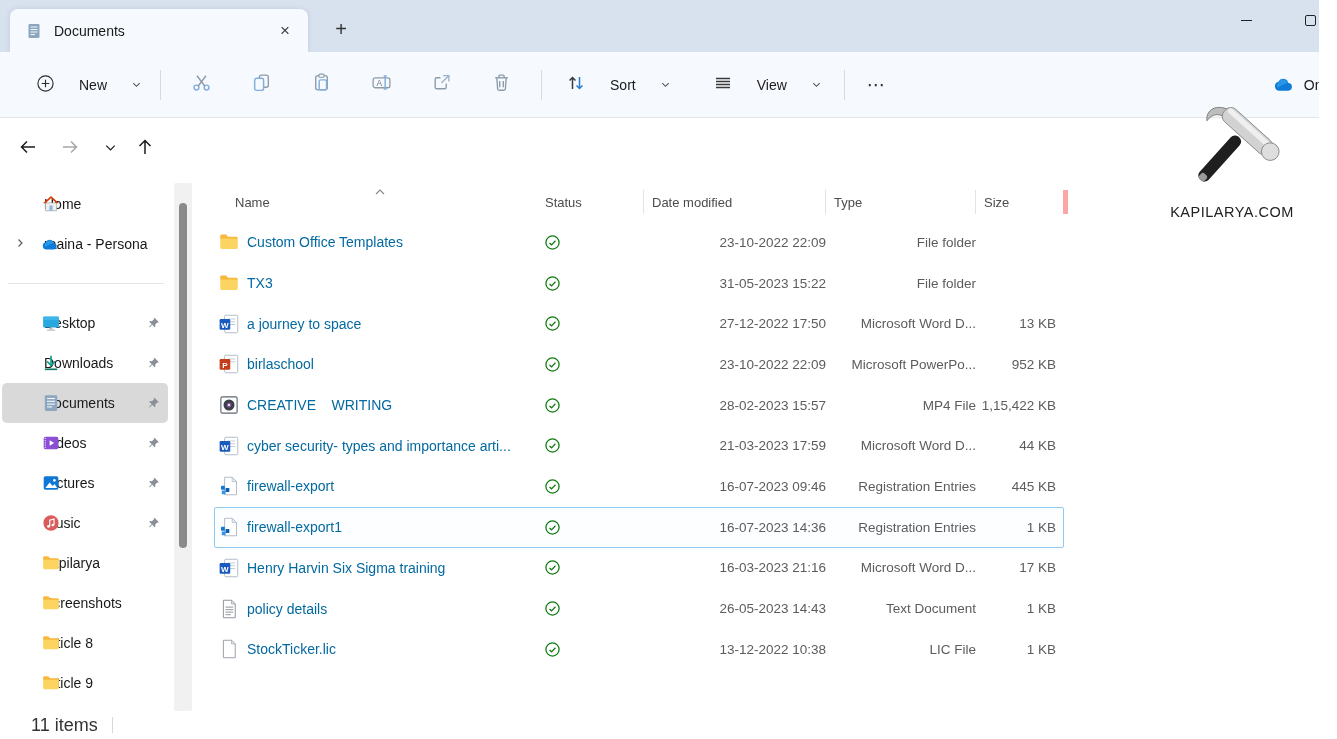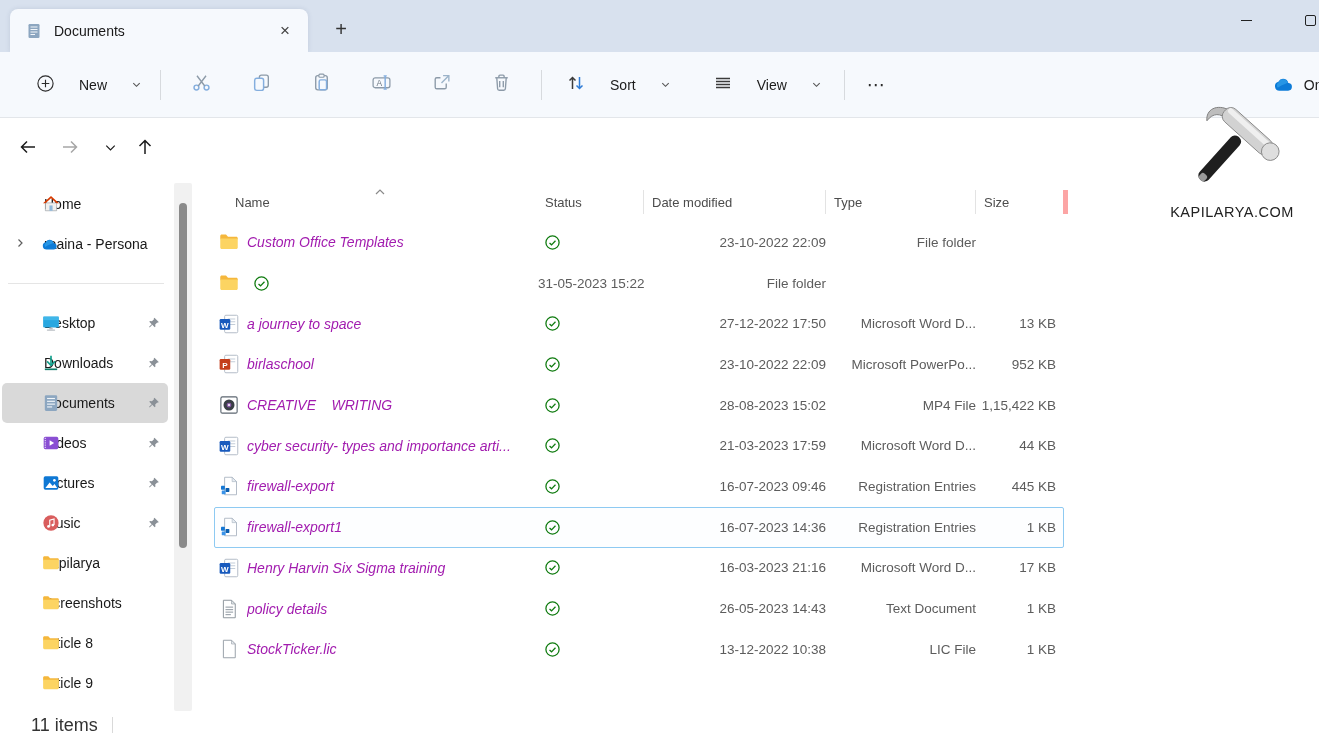--- a/index.html
+++ b/index.html
@@ -71,21 +71,21 @@
   .hcell:nth-child(5) { border-right: 5px solid #fca5a5; }
   .sort-caret { position: absolute; left: 182px; top: 2px; }
 
   .rows { margin-top: 6px; }
   .file-row { position: relative; margin-left: 22px; width: 850px; height: 40.7px; padding-left: 4px;
               display: grid; grid-template-columns: 28px 291px 106px 182px 150px 89px; align-items: center;
               border: 1px solid transparent; border-radius: 2px; }
   .file-row.selected { border-color: #8ecaf2; background: #fdfeff; }
   .f-icon { width: 20px; height: 20px; }
   .f-icon svg { width: 20px; height: 20px; display: block; }
-  .f-name { font-size: 14px; color: #a21caf; white-space: pre; overflow: hidden; font-style: italic; }
+  .f-name { font-size: 14px; color: #0369a1; white-space: pre; overflow: hidden; }
   .f-status { padding-left: 6px; }
   .f-status svg { width: 17px; height: 17px; display: block; }
   .f-date, .f-type { font-size: 13.5px; color: #5c5c5c; white-space: pre; overflow: hidden; text-align: right; }
   .f-size { font-size: 13.5px; color: #5c5c5c; text-align: right; padding-right: 9px; white-space: pre; }
 
   
   .statusbar { position: absolute; left: 0; top: 711px; width: 1337px; height: 28px; background: #fff; display: flex; align-items: center; }
   .sb-count { font-size: 18px; color: #333; margin-left: 31px; }
   .sb-sep { width: 1px; height: 16px; background: #d9d9d9; margin-left: 14px; }
 
@@ -524,20 +524,21 @@
           <span class="f-size"></span>
         </div>
 
         <div class="file-row">
           <span class="f-icon">
             <svg viewBox="0 0 16 16">
               <path fill="#f5b73c" d="M1 3.2C1 2.5 1.5 2 2.2 2h3.4l1.6 1.8h6.6c.7 0 1.2.5 1.2 1.2v.7H1z"></path>
               <path fill="#fcd462" d="M1 5.2h14v7.1c0 .7-.5 1.2-1.2 1.2H2.2c-.7 0-1.2-.5-1.2-1.2z"></path>
             </svg>
           </span>
+          <span class="f-name">TX3</span>
           <span class="f-status">
             <svg viewBox="0 0 16 16" fill="none" stroke="#0f7b0f" stroke-width="1.2">
               <circle cx="8" cy="8" r="6.2"></circle>
               <path d="M5.2 8.4 7.1 10.2 10.8 6.3"></path>
             </svg>
           </span>
           <span class="f-date">31-05-2023 15:22</span>
           <span class="f-type">File folder</span>
           <span class="f-size"></span>
         </div>
@@ -600,21 +601,21 @@
               <circle cx="8" cy="8" r="0.8" fill="#fff"></circle>
             </svg>
           </span>
           <span class="f-name">CREATIVE    WRITING</span>
           <span class="f-status">
             <svg viewBox="0 0 16 16" fill="none" stroke="#0f7b0f" stroke-width="1.2">
               <circle cx="8" cy="8" r="6.2"></circle>
               <path d="M5.2 8.4 7.1 10.2 10.8 6.3"></path>
             </svg>
           </span>
-          <span class="f-date">28-08-2023 15:02</span>
+          <span class="f-date">28-02-2023 15:57</span>
           <span class="f-type">MP4 File</span>
           <span class="f-size">1,15,422 KB</span>
         </div>
 
         <div class="file-row">
           <span class="f-icon">
             <svg viewBox="0 0 16 16">
               <rect x="4.5" y="1" width="10.5" height="14" rx="1" fill="#fff" stroke="#a9b4c0" stroke-width="0.7"></rect>
               <g stroke="#c3cdd8" stroke-width="0.8">
                 <line x1="7" y1="4" x2="13" y2="4"></line>

